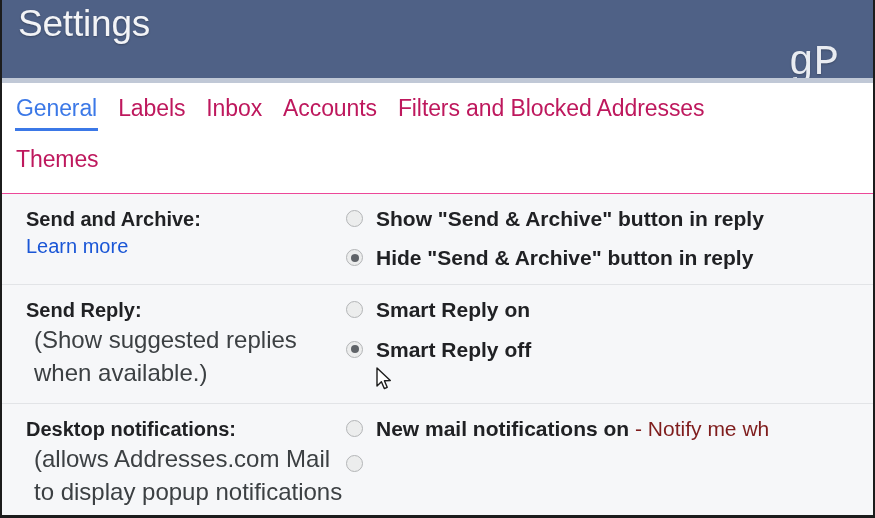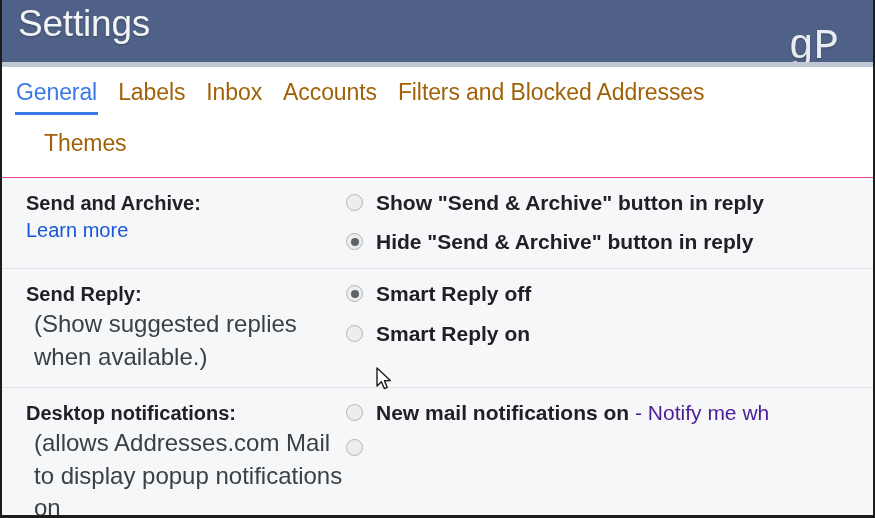--- a/index.html
+++ b/index.html
@@ -20,21 +20,21 @@
     box-sizing: border-box;
     border-left: 2px solid #1c1c1c;
     border-right: 2px solid #1c1c1c;
     border-bottom: 3px solid #1c1c1c;
     background: #ffffff;
   }
 
   
   .titlebar {
     position: relative;
-    height: 62px;
+    height: 78px;
     background: #4f6186;
     overflow: hidden;
   }
   .titlebar .title {
     position: absolute;
     left: 16px;
     top: 3px;
     font-size: 37px;
     color: #f3f4f7;
     letter-spacing: -0.2px;
@@ -64,21 +64,21 @@
     white-space: nowrap;
     overflow: hidden;
   }
   .tabrow {
     white-space: nowrap;
     padding-left: 14px;
   }
   .tab {
     display: inline-block;
     font-size: 23px;
-    color: #a16207;
+    color: #be185d;
     margin-right: 21px;
     padding-bottom: 8px;
     position: relative;
     cursor: pointer;
     letter-spacing: -0.1px;
   }
   .tab.active {
     color: #3b78e7;
   }
   .tab.active::after {
@@ -88,21 +88,20 @@
     right: -1px;
     bottom: -1px;
     height: 3px;
     background: #3b78e7;
   }
   .tabrow.second {
     padding-top: 16px;
   }
   .tabrow.second .tab {
     padding-bottom: 4px;
-    margin-left: 28px;
   }
 
   
   .settings {
     margin-top: 16px;
     background: #f6f7f9;
     border-top: 1px solid #ec4899;
   }
   .setting-row {
     display: flex;
@@ -178,21 +177,21 @@
     margin-top: -4px;
     border-radius: 50%;
     background: #5f6368;
   }
   .option-text {
     font-size: 21px;
     color: #202124;
     line-height: 1.2;
   }
   .option-text .strong { font-weight: bold; }
-  .option-text .rest { font-weight: normal; color: #4c1d95; }
+  .option-text .rest { font-weight: normal; color: #7f1d1d; }
 
   
   .cursor {
     position: absolute;
     left: 374px;
     top: 367px;
     width: 17px;
     height: 24px;
     pointer-events: none;
   }
@@ -227,26 +226,26 @@
           </div>
         </div>
       </div>
       <div class="setting-row">
         <div class="label-col">
           <div class="label-title">Send Reply:</div>
           <div class="label-sub">(Show suggested replies when available.)</div>
         </div>
         <div class="options-col">
           <div class="option">
+            <span class="radio"></span>
+            <span class="option-text"><span class="strong">Smart Reply on</span></span>
+          </div>
+          <div class="option">
             <span class="radio checked"></span>
             <span class="option-text"><span class="strong">Smart Reply off</span></span>
-          </div>
-          <div class="option">
-            <span class="radio"></span>
-            <span class="option-text"><span class="strong">Smart Reply on</span></span>
           </div>
         </div>
       </div>
       <div class="setting-row">
         <div class="label-col">
           <div class="label-title">Desktop notifications:</div>
           <div class="label-sub">(allows Addresses.com Mail to display popup notifications on</div>
         </div>
         <div class="options-col">
           <div class="option">

